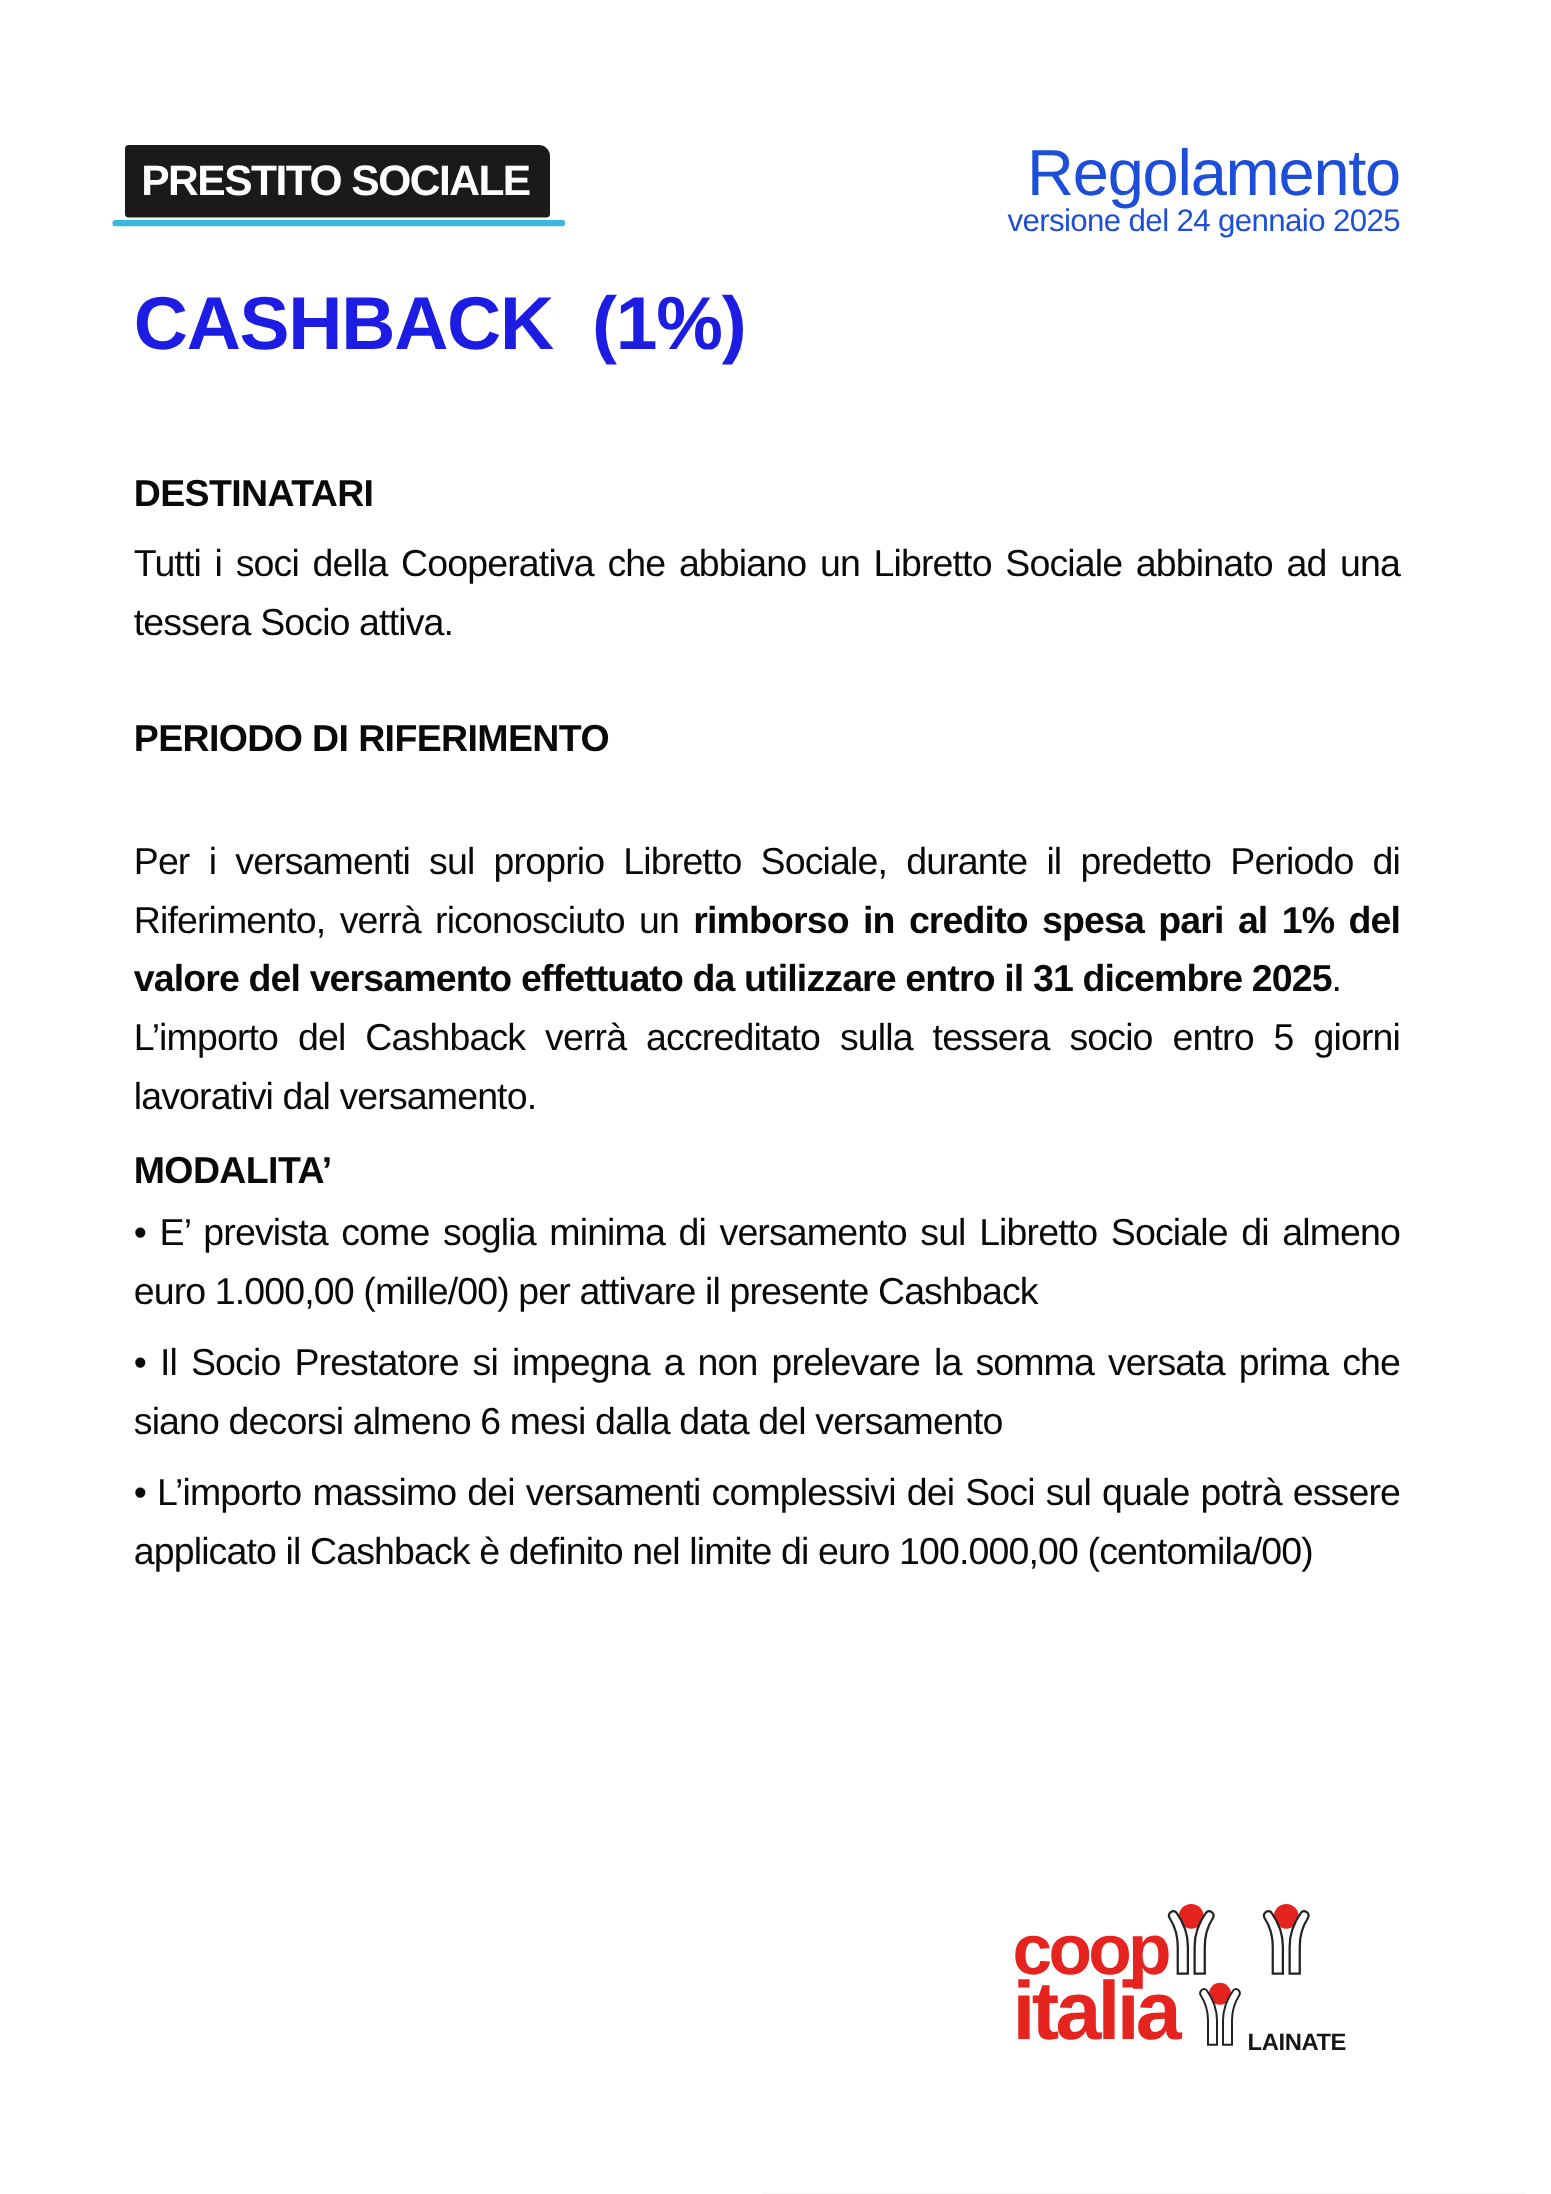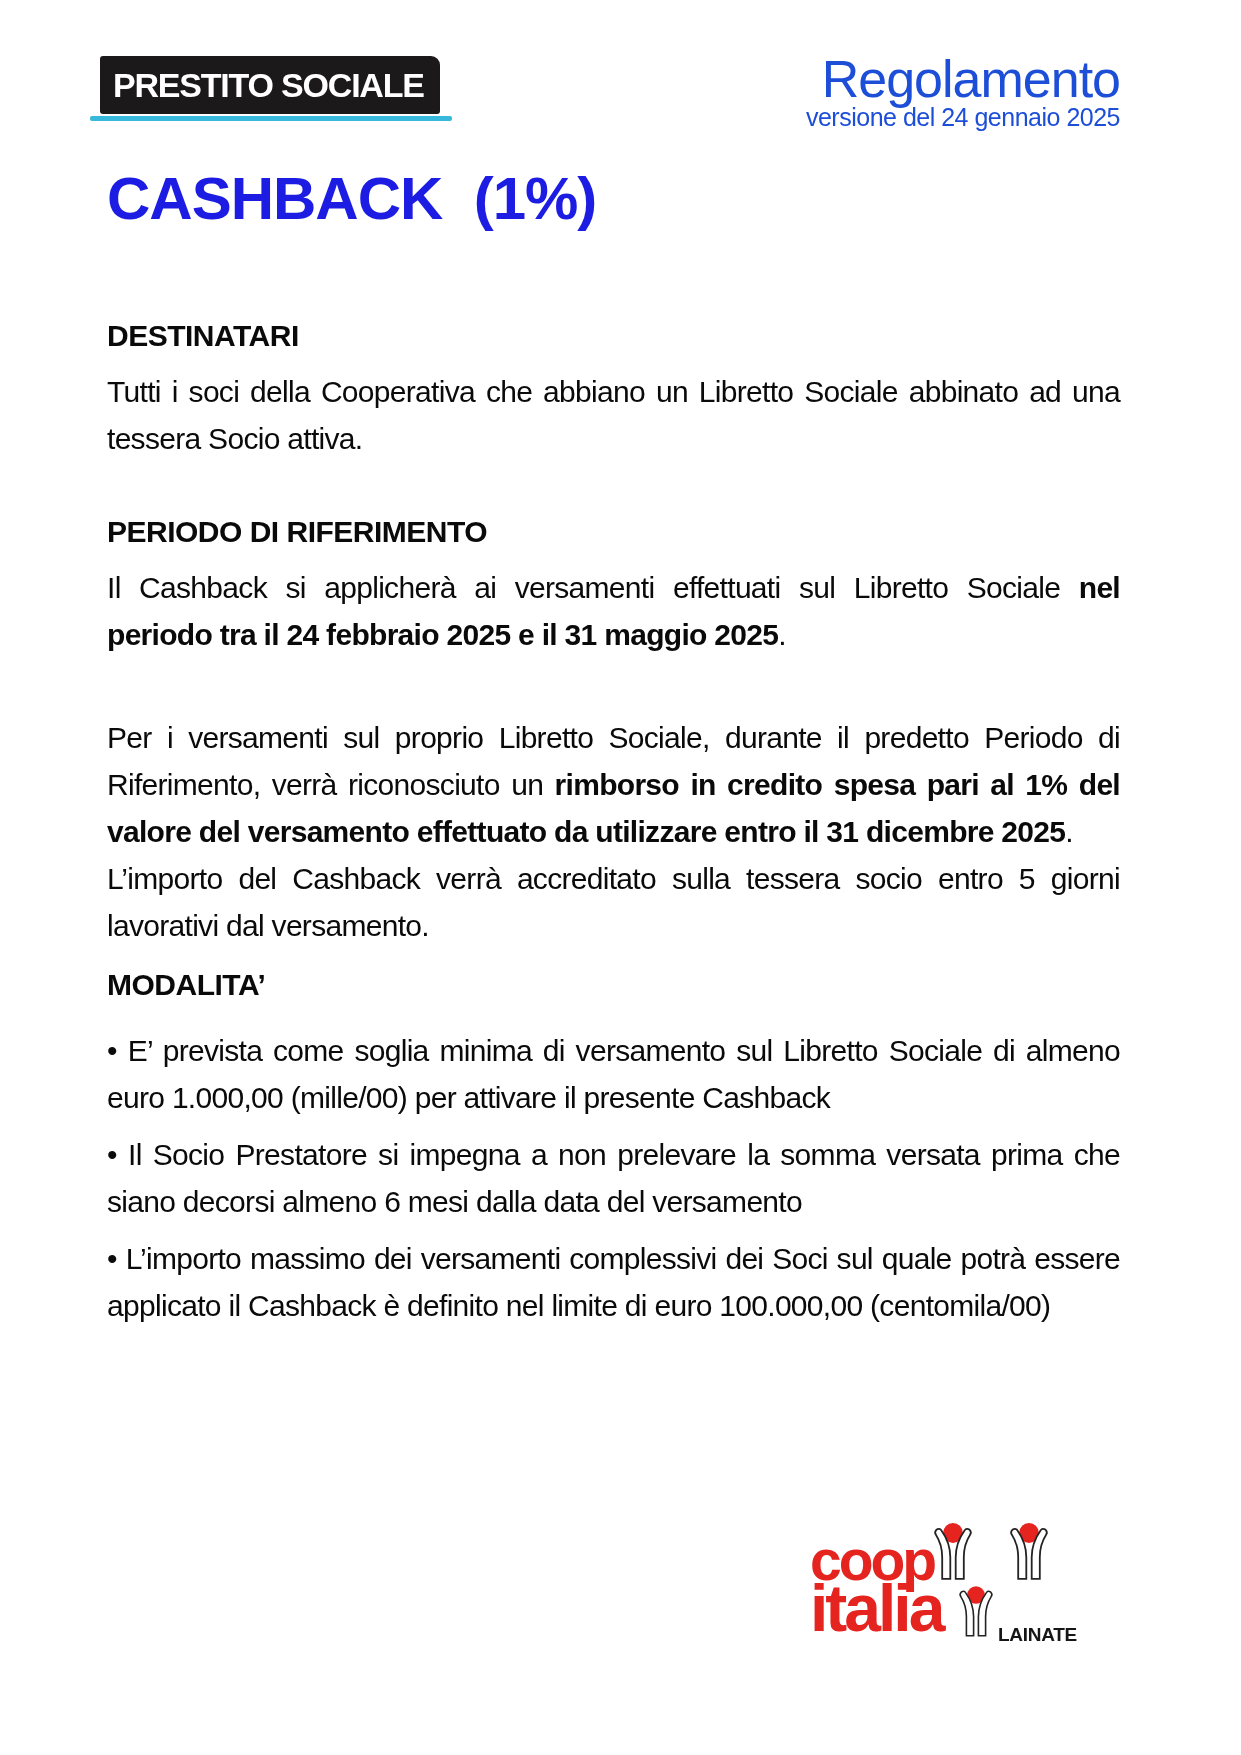--- a/index.html
+++ b/index.html
@@ -8,21 +8,21 @@
     width:1241px; height:1755px;
     margin:0 auto;
     background:#ffffff;
     font-family:"Liberation Sans", sans-serif;
     color:var(--text, #0a0a0a);
     overflow:hidden;
   }
   .content { padding:0 121px 0 107px; }
 
   
-  .header { padding-top:56px; display:flex; justify-content:space-between; align-items:flex-start; }
+  .header { padding-top:116px; display:flex; justify-content:space-between; align-items:flex-start; }
   .badge-wrap { margin-left:-7px; }
   .badge {
     display:inline-block;
     background:var(--badge-background, #1c191a);
     color:#ffffff;
     font-weight:bold;
     font-size:34px;
     letter-spacing:-1.2px;
     line-height:40px;
     padding:9px 16px 9px 13px;
@@ -63,21 +63,21 @@
     line-height:47px;
     letter-spacing:-0.7px;
     text-align:justify;
   }
   p.body + p.body { margin-top:0; }
   .b { font-weight:bold; }
   .sec-1 { margin-top:86px; }
   .sec-2 { margin-top:52px; }
   .sec-3 { margin-top:56px; }
   .sec-4 { margin-top:18px; }
-  .sec-4 p.bullet { margin-top:24px; }
+  .sec-4 p.bullet { margin-top:8px; }
   .sec-4 p.bullet + p.bullet { margin-top:10px; }
 
   
   .coop-logo { position:absolute; left:810px; top:1516px; width:290px; height:145px; }
   .coop-word {
     position:absolute; left:0;
     color:var(--logo-red, #e5231f);
     font-weight:bold;
     letter-spacing:-3px;
   }
@@ -112,21 +112,20 @@
 
     <h1 class="title">CASHBACK  (1%)</h1>
 
     <section class="sec-1">
       <h2>DESTINATARI</h2>
       <p class="body"><span>Tutti i soci della Cooperativa che abbiano un Libretto Sociale abbinato ad una tessera Socio attiva.</span></p>
     </section>
 
     <section class="sec-2">
       <h2>PERIODO DI RIFERIMENTO</h2>
-      <p class="body"><span>Il Cashback si applicherà ai versamenti effettuati sul Libretto Sociale </span><span class="b">nel periodo tra il 24 febbraio 2025 e il 31 maggio 2025</span><span>.</span></p>
     </section>
 
     <section class="sec-3">
       <p class="body"><span>Per i versamenti sul proprio Libretto Sociale, durante il predetto Periodo di Riferimento, verrà riconosciuto un </span><span class="b">rimborso in credito spesa pari al 1% del valore del versamento effettuato da utilizzare entro il 31 dicembre 2025</span><span>.</span></p>
       <p class="body"><span>L’importo del Cashback verrà accreditato sulla tessera socio entro 5 giorni lavorativi dal versamento.</span></p>
     </section>
 
     <section class="sec-4">
       <h2>MODALITA’</h2>
       <p class="body bullet">• E’ prevista come soglia minima di versamento sul Libretto Sociale di almeno euro 1.000,00 (mille/00) per attivare il presente Cashback</p>

